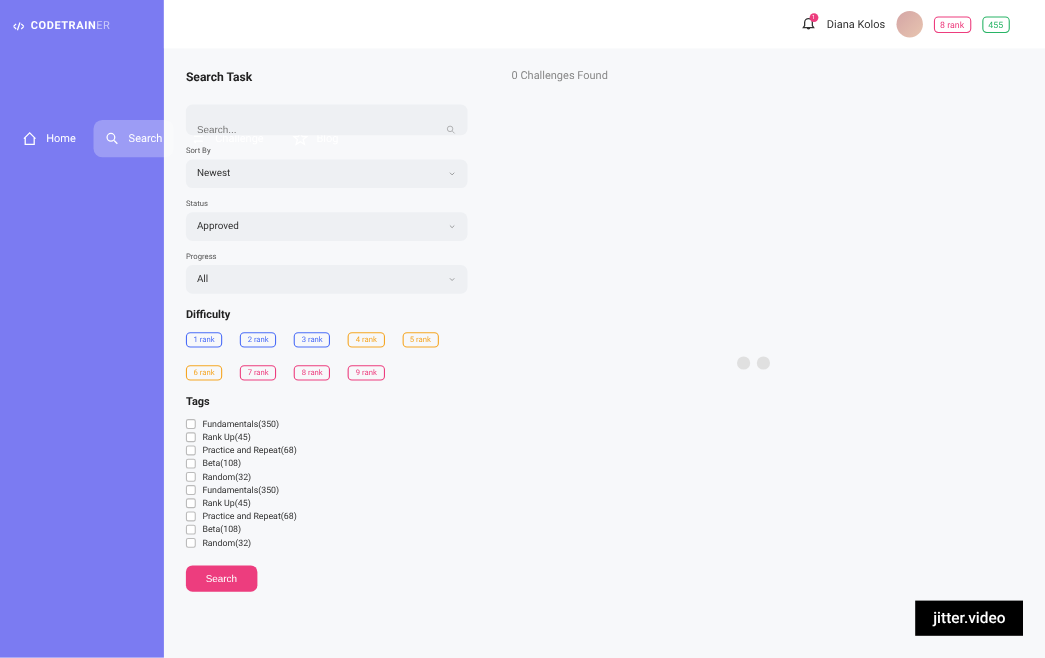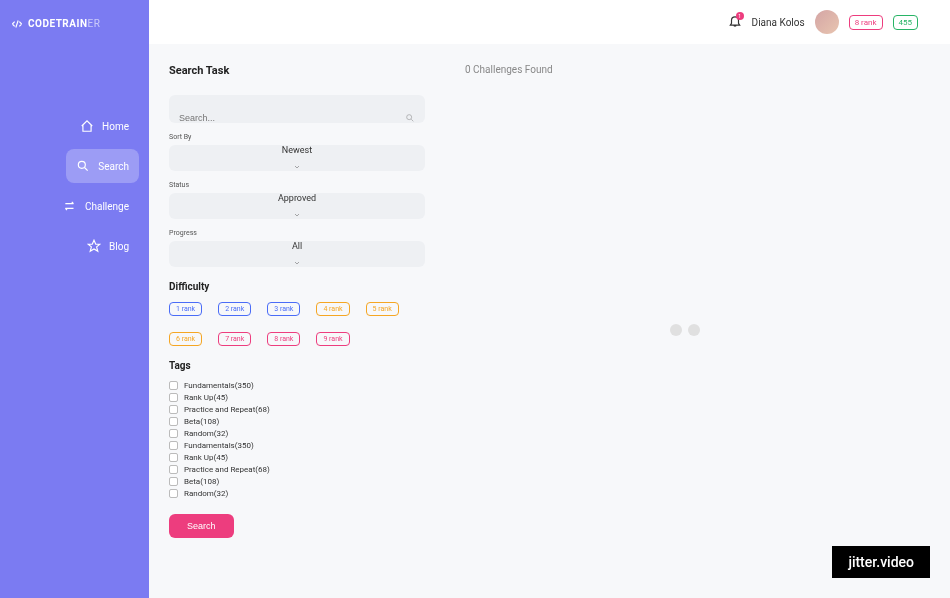--- a/index.html
+++ b/index.html
@@ -23,21 +23,21 @@
 .logo {
   display: flex;
   align-items: center;
   gap: 4px;
   margin-bottom: 80px;
 }
 .logo-icon { width: 14px; height: 10px; }
 .logo-text { color: #fff; font-size: 10px; font-weight: 700; letter-spacing: 0.5px; }
 .logo-text .light { opacity: 0.6; font-weight: 400; }
 
-.nav { display: flex; flex-direction: column; gap: 6px; align-items: flex-end; }
+.nav { display: flex; flex-direction: row; gap: 6px; }
 .nav-item {
   display: flex;
   align-items: center;
   gap: 8px;
   padding: 10px 10px;
   border-radius: 8px;
   color: #fff;
   cursor: pointer;
   font-size: 10px;
 }
@@ -106,21 +106,20 @@
   border-radius: 6px;
   height: 26px;
   display: flex;
   align-items: center;
   justify-content: space-between;
   padding: 0 10px;
   font-size: 9px;
   color: #333;
   margin-bottom: 10px;
   cursor: pointer;
-  flex-direction: column;
 }
 .chevron { width: 8px; height: 8px; opacity: 0.6; }
 
 .sub-title { font-size: 10px; font-weight: 700; color: #222; margin: 14px 0 10px; }
 
 .rank-grid { display: flex; flex-wrap: wrap; gap: 16px; }
 .rank-chip {
   border: 1px solid;
   border-radius: 4px;
   padding: 2px 6px;

